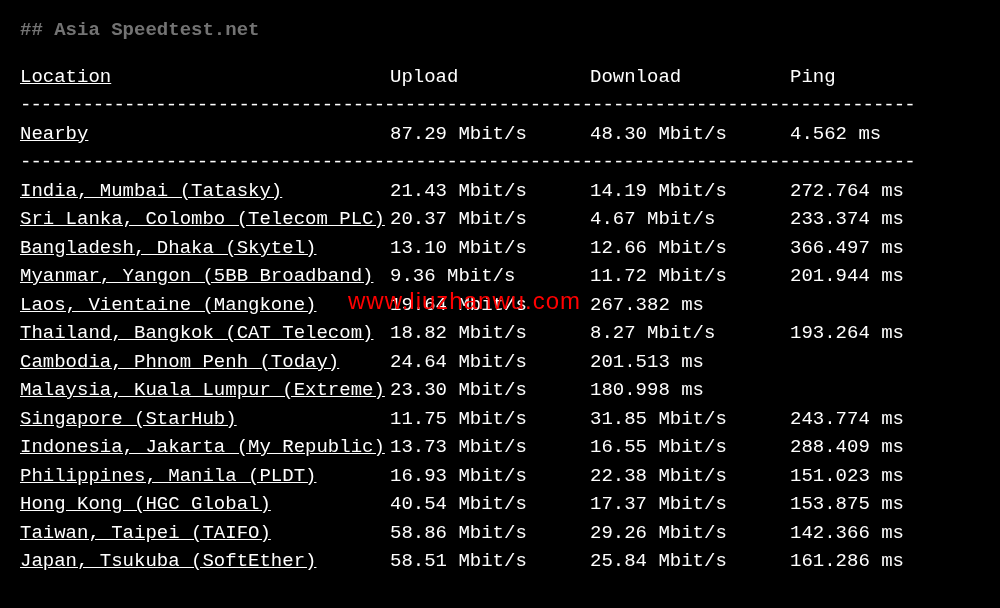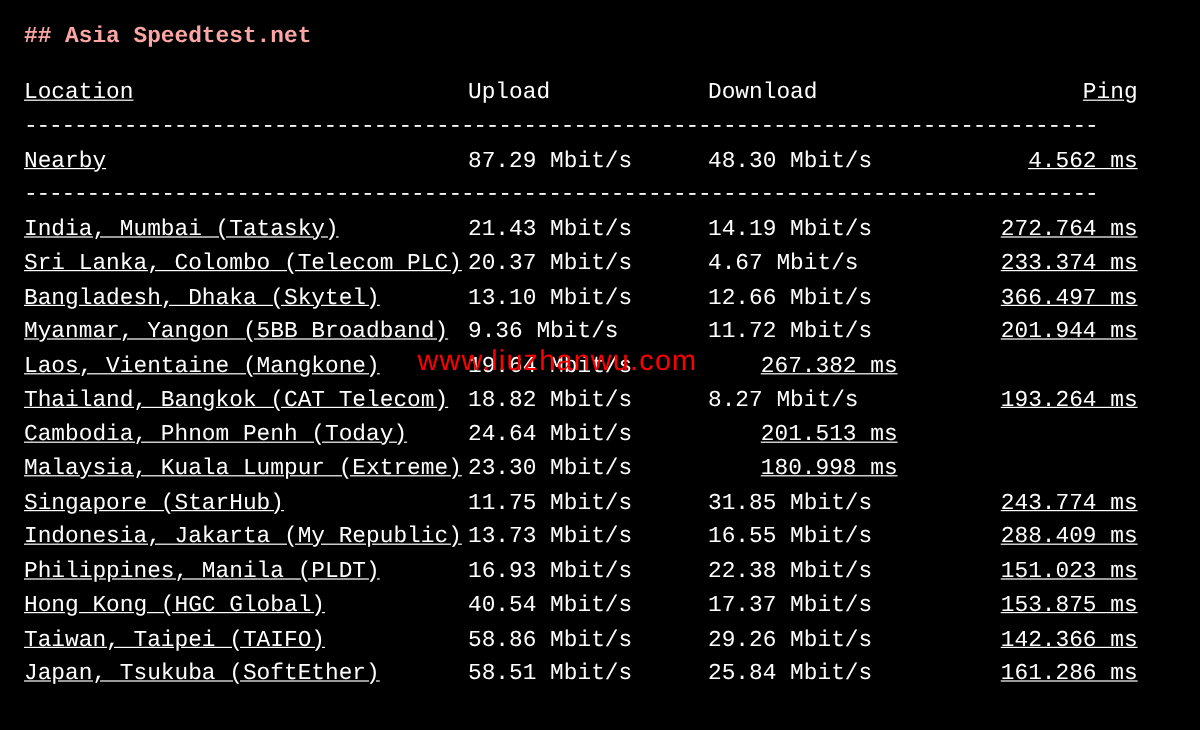--- a/index.html
+++ b/index.html
@@ -12,21 +12,21 @@
       color: #ffffff;
       font-family: 'Courier New', Consolas, monospace;
       font-size: 19px;
       padding: 16px 20px;
       width: 1000px;
       height: 608px;
       overflow: hidden;
       line-height: 1.5;
     }
     .title {
-      color: #fca5a5;
+      color: #737373;
       font-weight: bold;
       margin-bottom: 18px;
     }
     .row {
       display: flex;
       width: 100%;
       white-space: pre;
     }
     .col-loc {
       width: 370px;
@@ -38,22 +38,21 @@
       width: 200px;
       flex-shrink: 0;
     }
     .col-dn {
       width: 200px;
       flex-shrink: 0;
     }
     .col-ping {
       width: 158px;
       flex-shrink: 0;
-      text-align: right;
-      text-decoration: underline;
+      text-align: left;
     }
     .divider {
       letter-spacing: -1px;
       overflow: hidden;
       white-space: nowrap;
     }
     .watermark {
       position: absolute;
       top: 283px;
       left: 348px;

